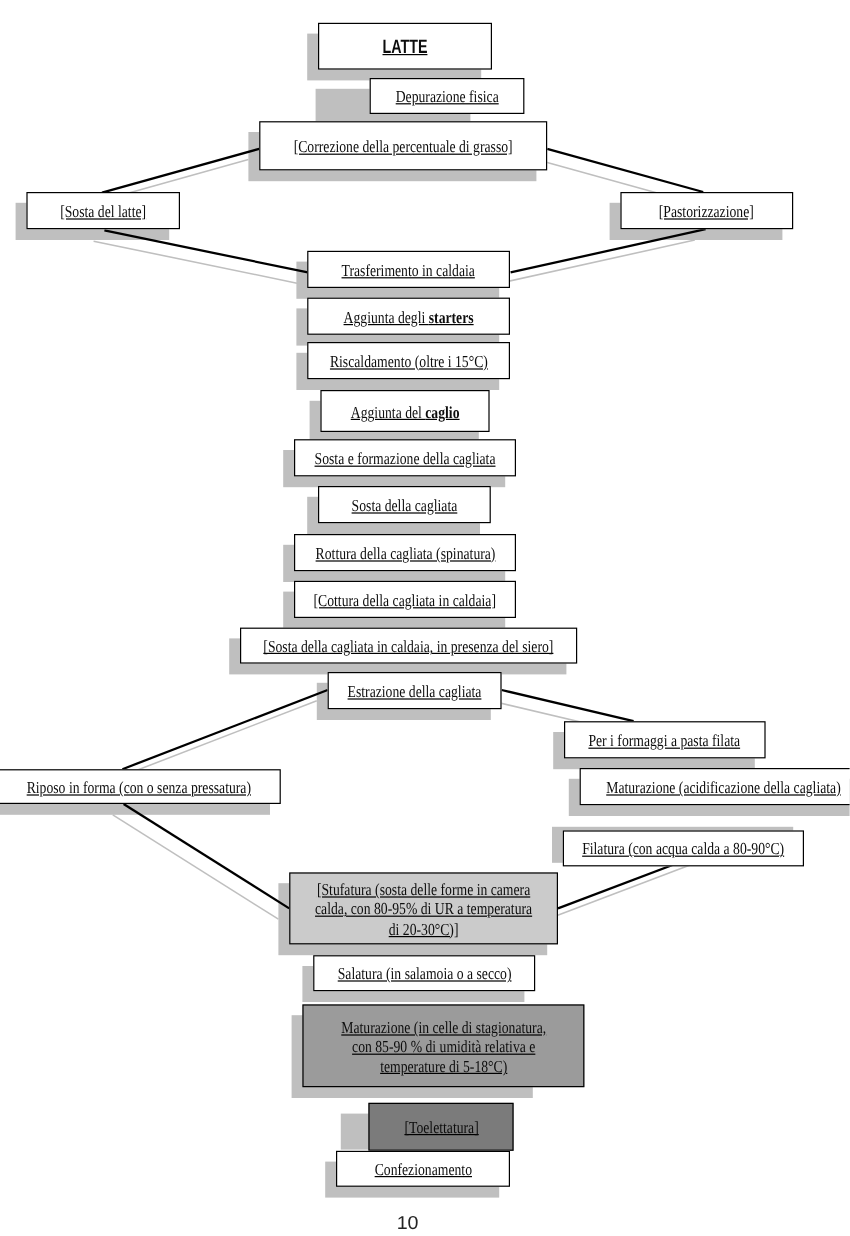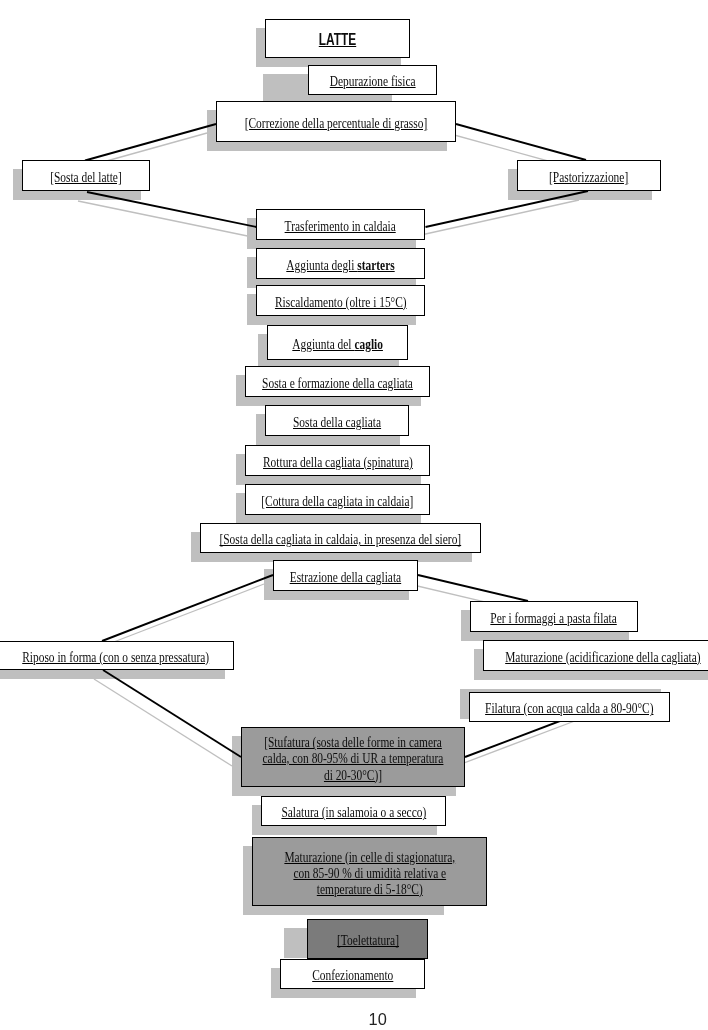--- a/index.html
+++ b/index.html
@@ -16,21 +16,21 @@
   .node .lbl{display:block;text-align:center;color:#0d0d0d;
         font-family:"Liberation Serif",serif;font-size:14px;line-height:16.1px;
         transform:scaleX(0.815);white-space:pre;position:relative;top:2.5px;}
   .node .lbl b{font-weight:bold;}
 
   .node.sans-bold .lbl{font-family:"Liberation Sans",sans-serif;font-weight:bold;
         font-size:16.2px;line-height:17px;transform:scaleX(0.735);top:1px;}
 
   .shadow{position:absolute;background:#bfbfbf;z-index:1;}
   svg.links{position:absolute;left:0;top:0;width:708px;height:1030px;z-index:3;overflow:visible;}
-  .pagenum{position:absolute;left:331px;top:1012px;width:55px;text-align:right;
+  .pagenum{position:absolute;left:331px;top:1012px;width:55px;text-align:left;
         font-family:"Liberation Sans",sans-serif;
         font-size:15.6px;color:#232323;line-height:16px;}
   .pagenum span{display:inline-block;transform:scaleX(1.05);}
 </style>
 </head>
 <body>
 
 <div id="stage">
 
   <div id="shadow-layer">
@@ -130,21 +130,21 @@
       </div>
     <div class="node" style="left: 483px; top: 640px; width: 240px; height: 31px; border-color: rgb(0, 0, 0); background: rgb(255, 255, 255);">
         <span class="lbl">Maturazione (acidificazione della cagliata)</span>
       </div>
     <div class="node" style="left: 469px; top: 680px; width: 201px; height: 30px; border-color: rgb(0, 0, 0); background: rgb(255, 255, 255); margin-top: 12px;">
         <span class="lbl">Filatura (con acqua calda a 80-90°C)</span>
       </div>
     <div class="node" style="left: -2px; top: 641px; width: 236px; height: 29px; border-color: rgb(0, 0, 0); background: rgb(255, 255, 255);">
         <span class="lbl">Riposo in forma (con o senza pressatura)</span>
       </div>
-    <div class="node" style="left: 241px; top: 727px; width: 224px; height: 60px; border-color: rgb(0, 0, 0); background: #22c55e;">
+    <div class="node" style="left: 241px; top: 727px; width: 224px; height: 60px; border-color: rgb(0, 0, 0); background: #5eead4;">
         <span class="lbl">[Stufatura (sosta delle forme in camera
 calda, con 80-95% di UR a temperatura
 di 20-30°C)]</span>
       </div>
     <div class="node" style="left: 261px; top: 796px; width: 185px; height: 30px; border-color: rgb(0, 0, 0); background: rgb(255, 255, 255);">
         <span class="lbl">Salatura (in salamoia o a secco)</span>
       </div>
     <div class="node" style="left: 252px; top: 837px; width: 235px; height: 69px; border-color: rgb(0, 0, 0); background: #22c55e;">
         <span class="lbl">Maturazione (in celle di stagionatura,
 con 85-90 % di umidità relativa e

